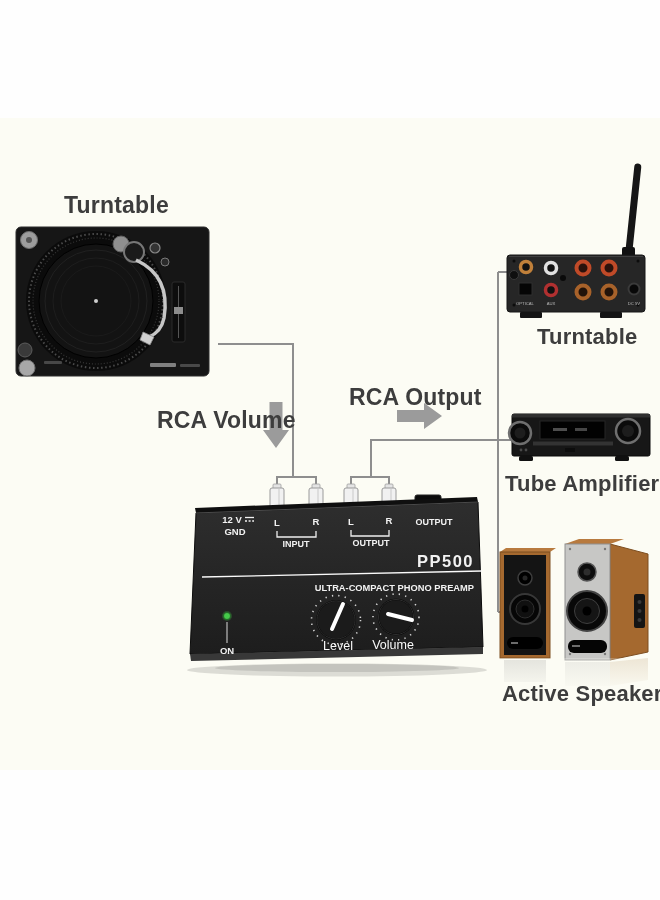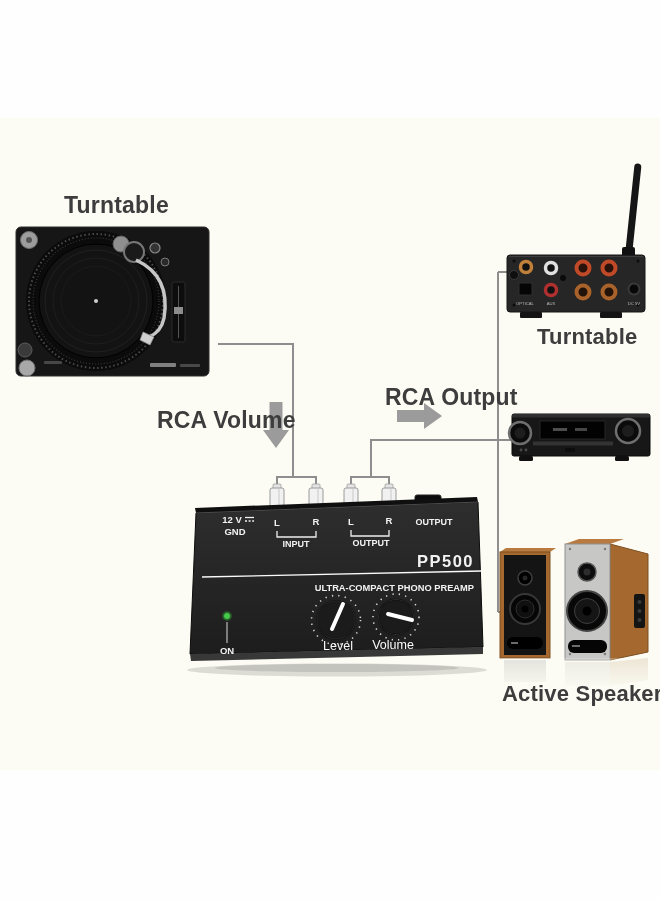--- a/index.html
+++ b/index.html
@@ -231,16 +231,17 @@
     <text x="208" y="169" font-size="12.5" fill="#fafafa" text-anchor="middle">Volume</text>
 
     <circle cx="42" cy="136" r="5" fill="#46c94b" opacity="0.25"></circle>
     <circle cx="42" cy="136" r="3.5" fill="#46c94b" stroke="#1f5f22" stroke-width="0.8"></circle>
     <line x1="42" y1="142" x2="42" y2="163" stroke="#bdbdbd" stroke-width="1.2"></line>
     <text x="42" y="174" font-size="9.5" fill="#f2f2f2" font-weight="bold" text-anchor="middle">ON</text>
   </svg>
 
   <div class="dev-label fs23" style="left:64px;top:192px">Turntable</div>
   <div class="dev-label fs22" style="left:537px;top:324px">Turntable</div>
+  <div class="dev-label fs22" style="left:505px;top:471px">Tube Amplifier</div>
   <div class="dev-label fs22" style="left:502px;top:681px">Active Speakers</div>
   <div class="dev-label fs23" style="left:157px;top:407px">RCA Volume</div>
-  <div class="dev-label fs23" style="left:385px;top:384px">RCA Output</div>
+  <div class="dev-label fs23" style="left:349px;top:384px">RCA Output</div>
 </div>
 
 </body></html>

